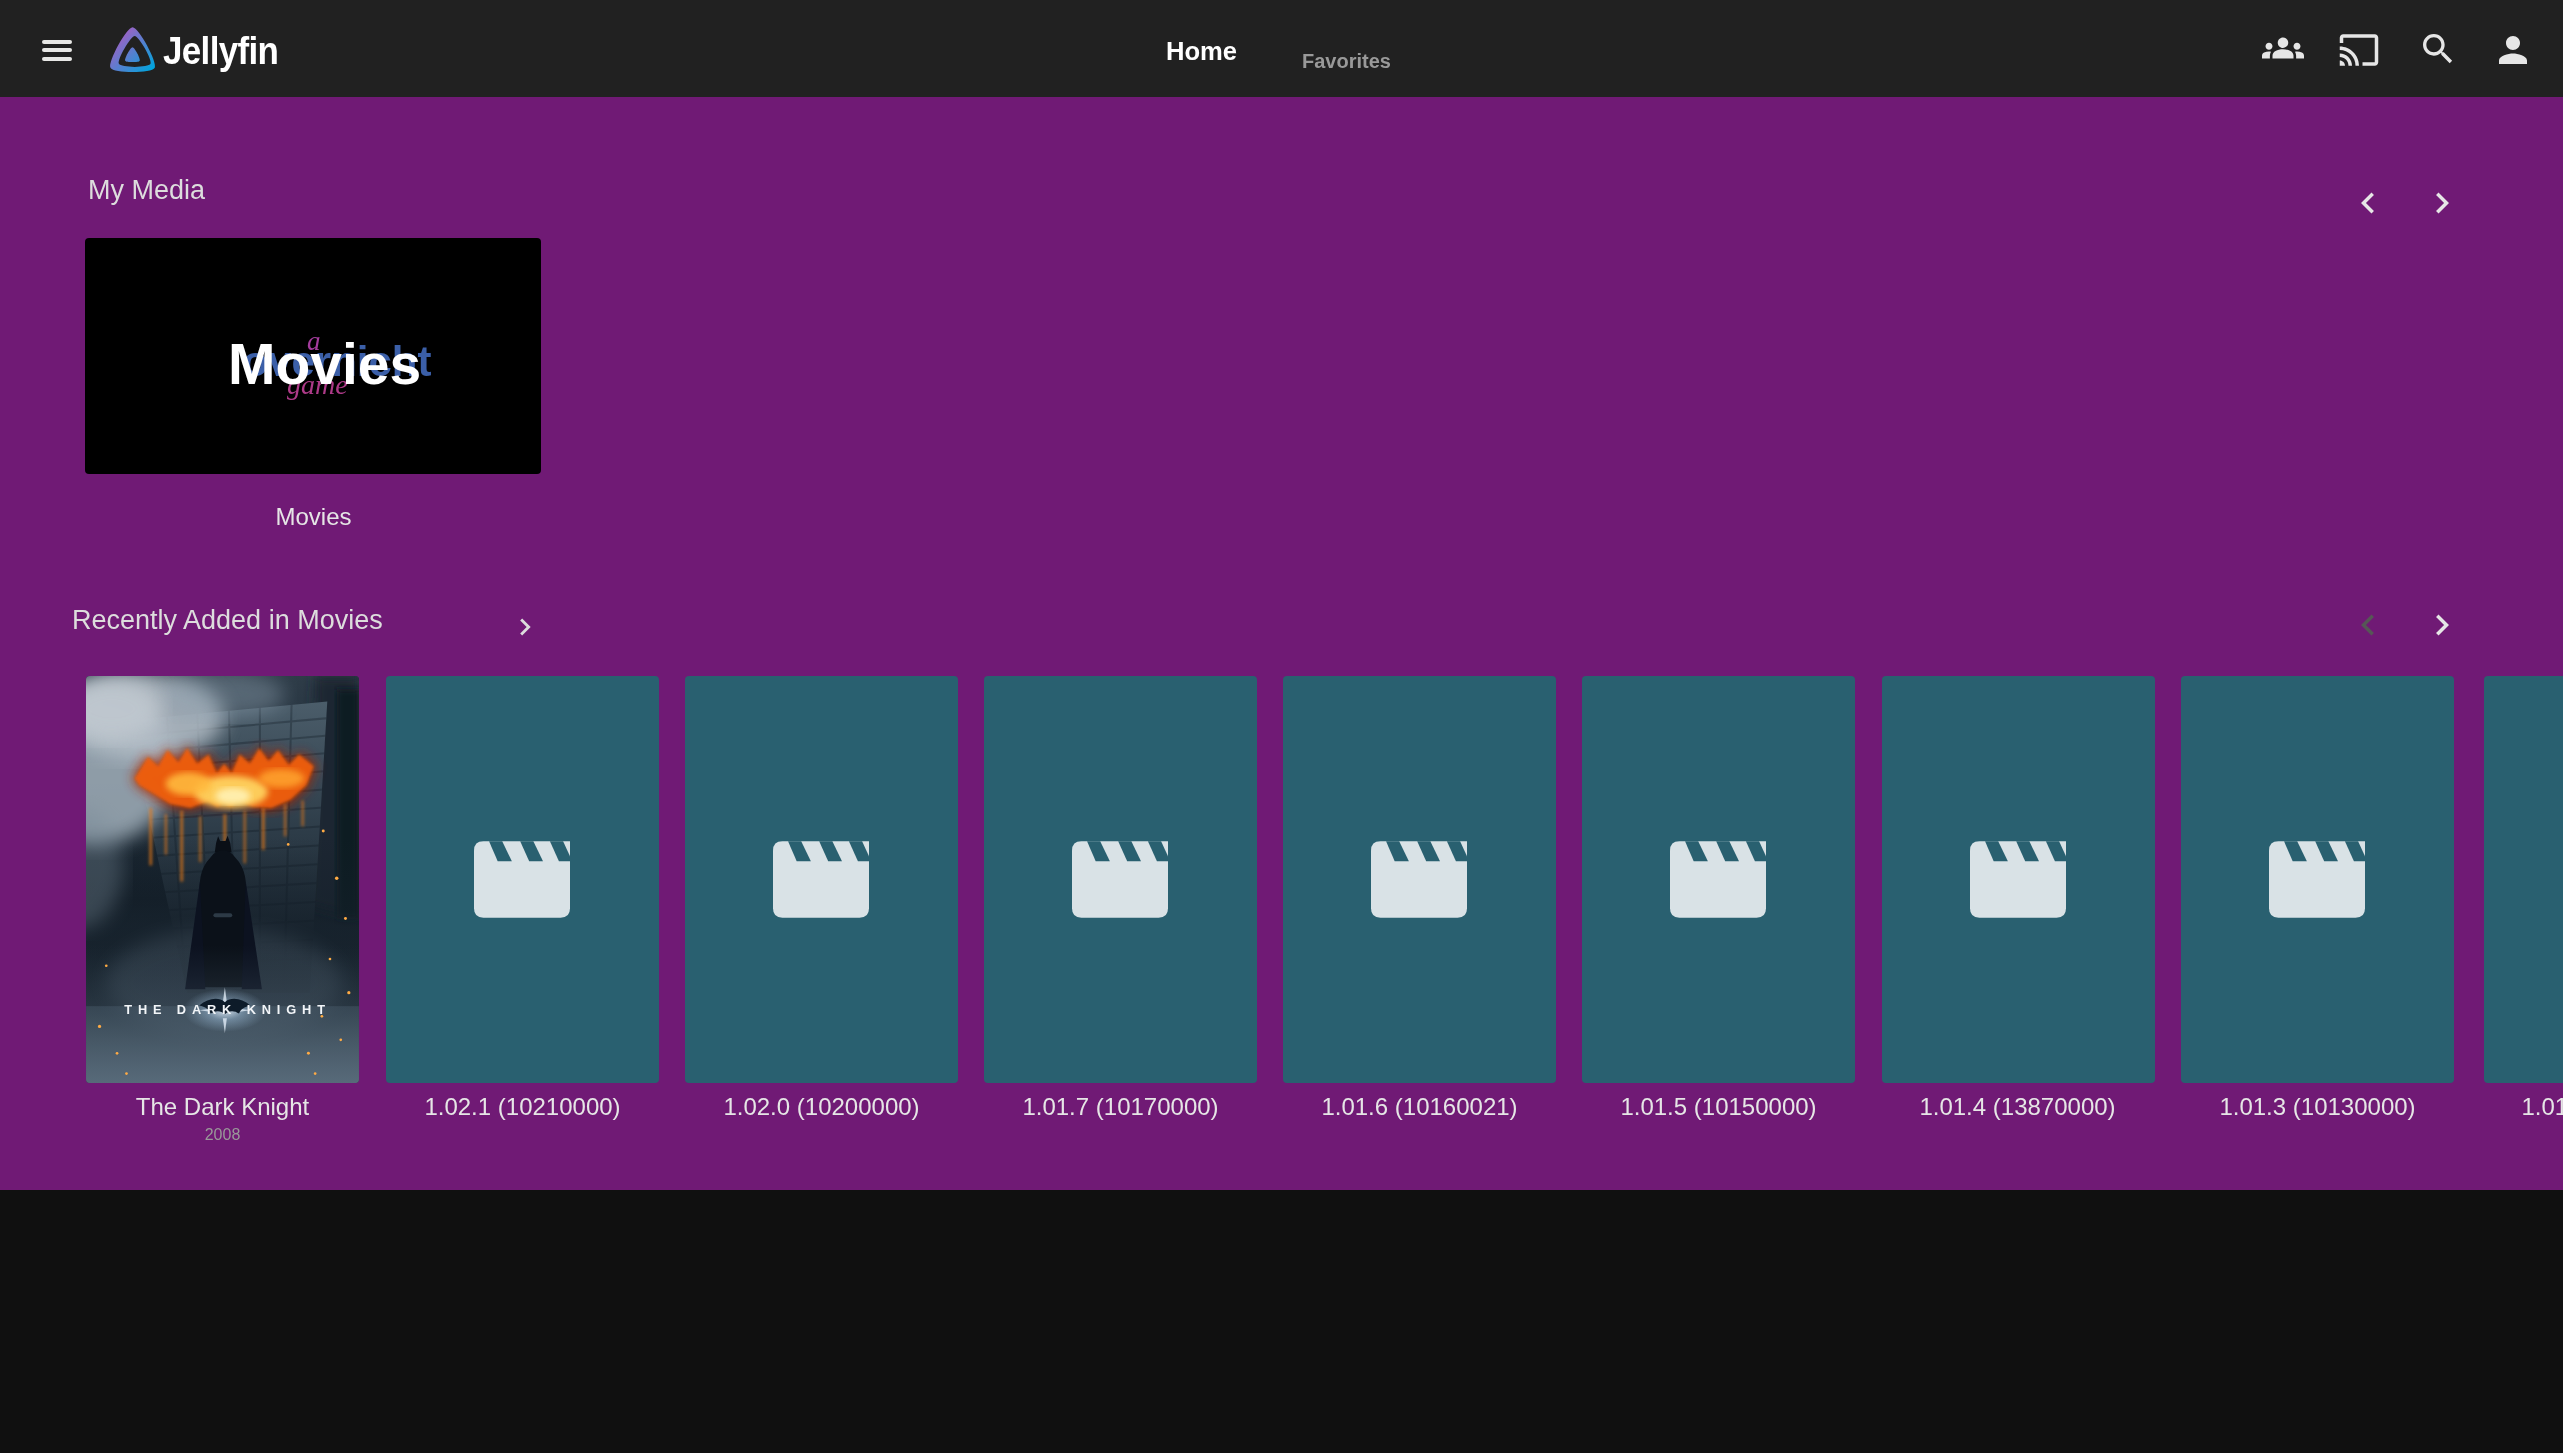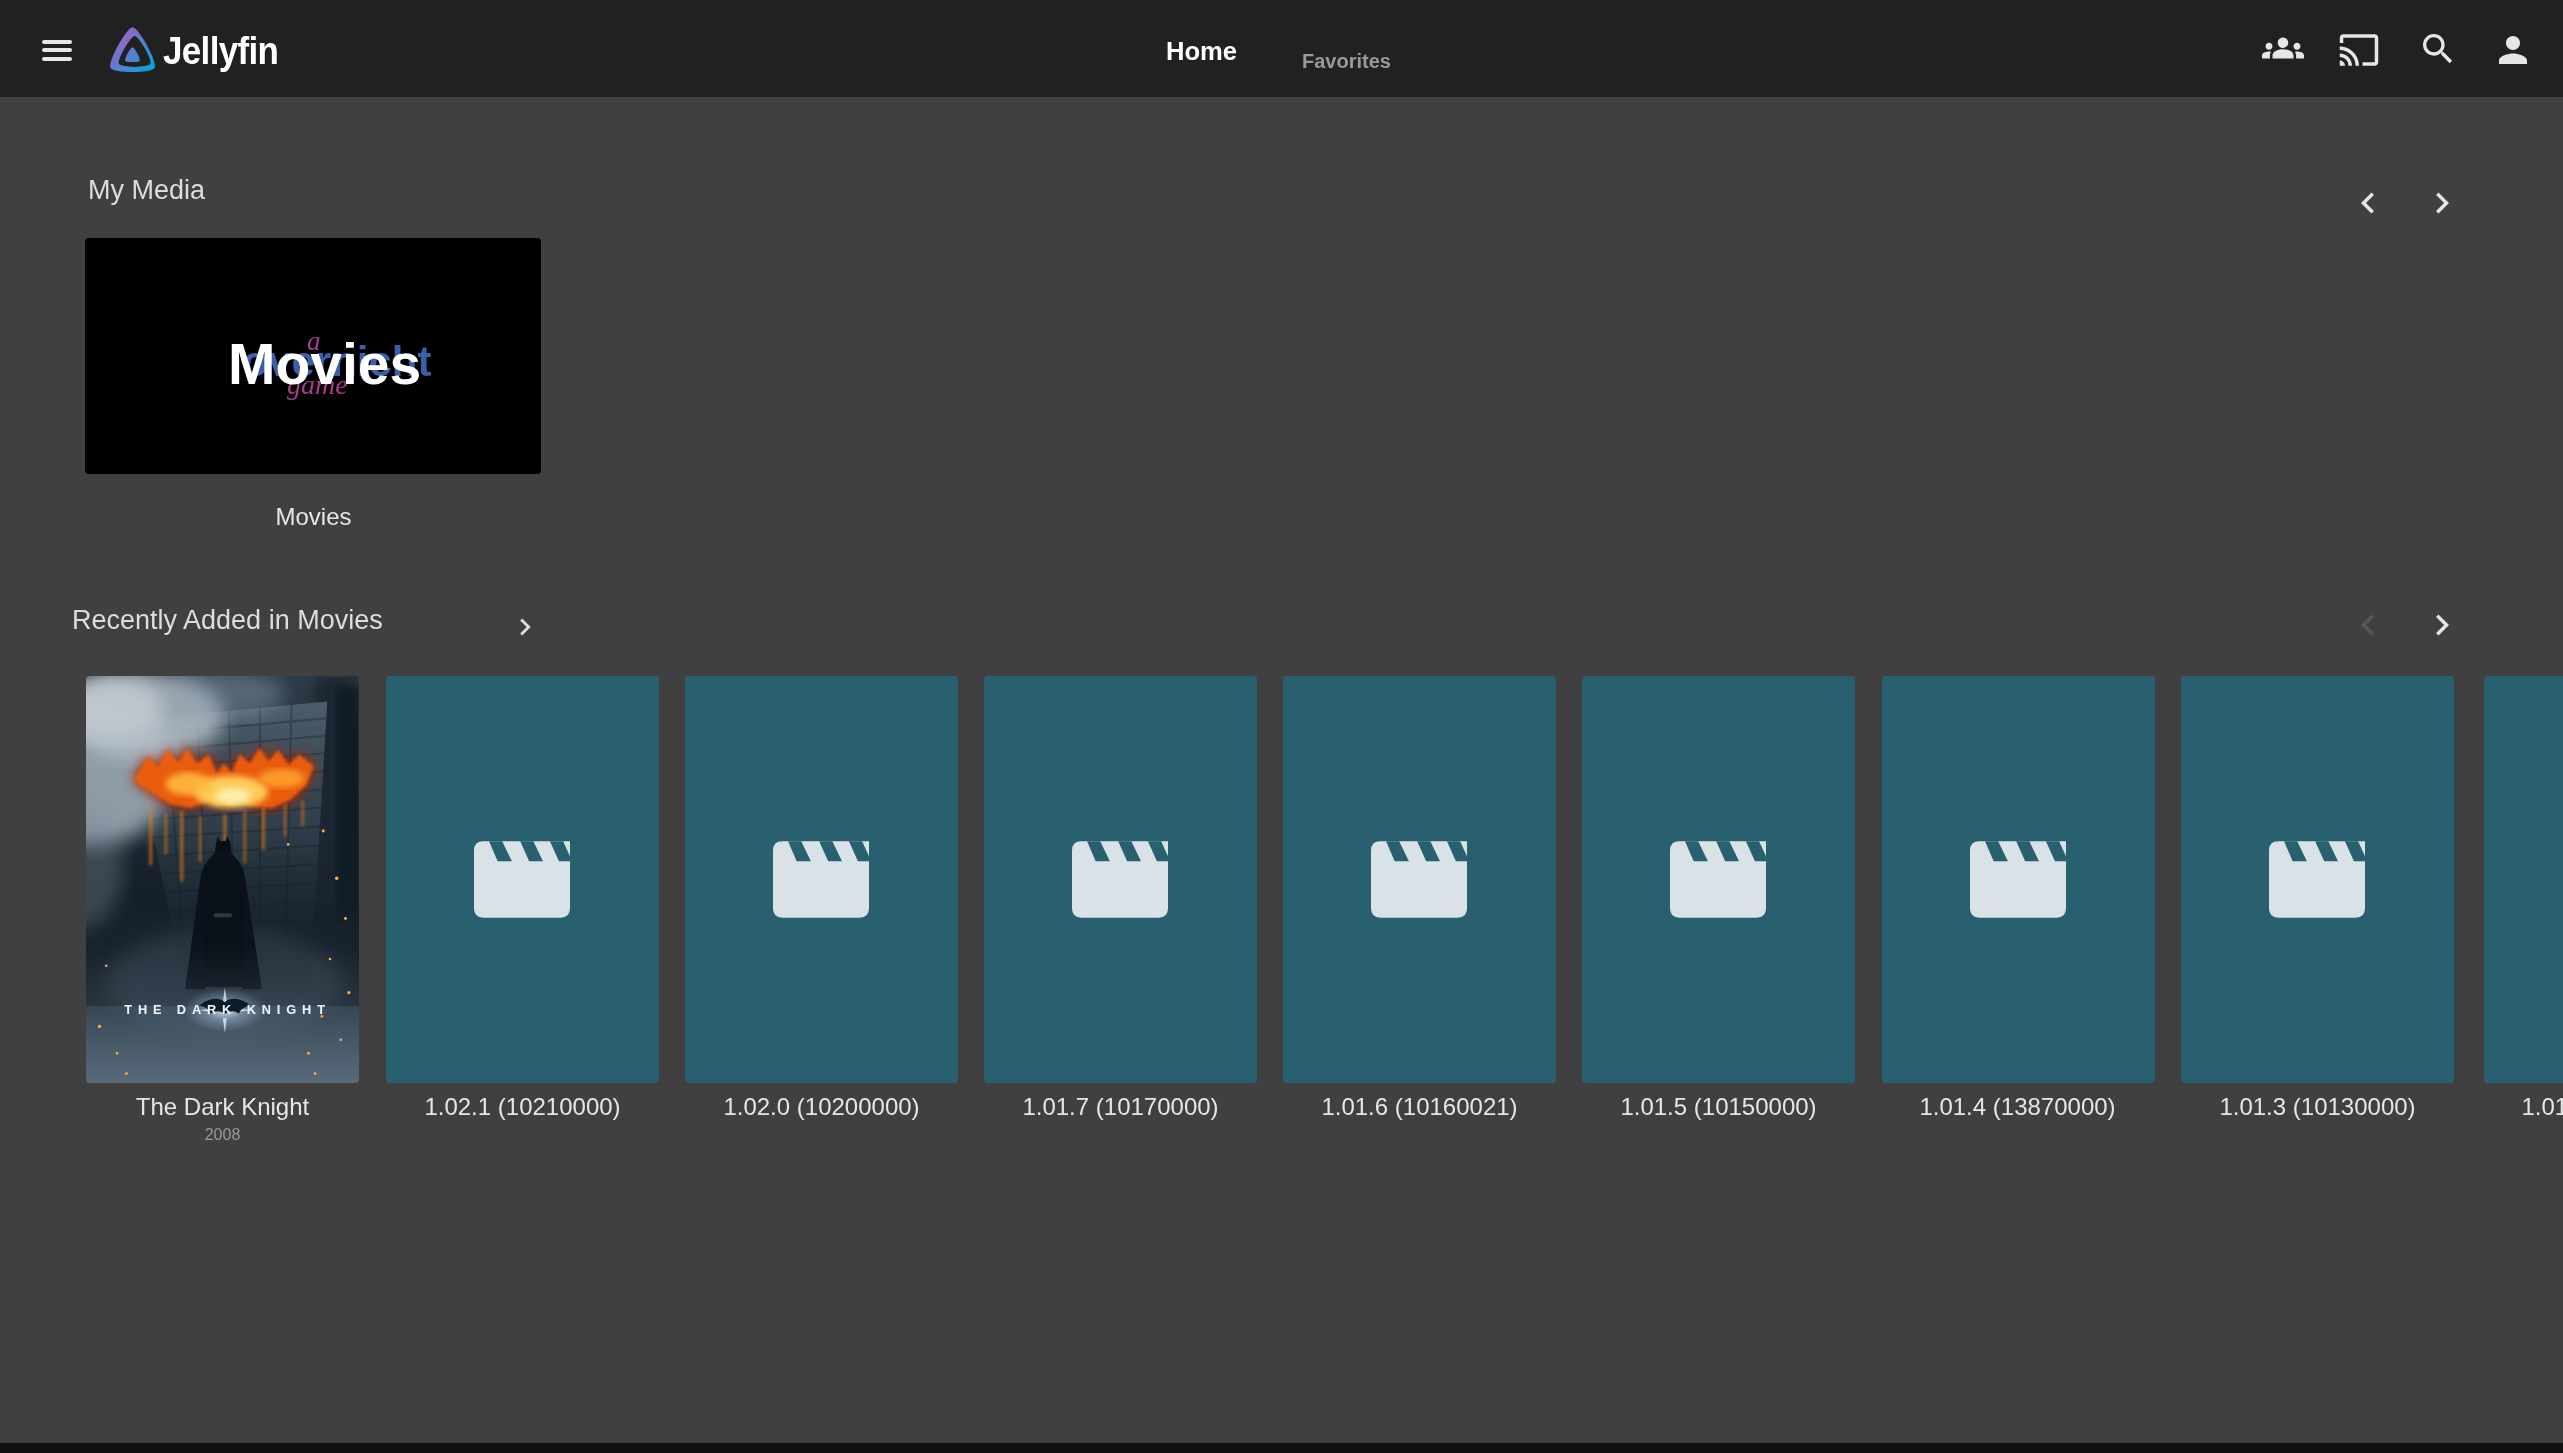--- a/index.html
+++ b/index.html
@@ -1,17 +1,17 @@
 <!DOCTYPE html>
 <html style="font-size:10.8px"><head>
 <meta charset="utf-8">
 <style>
 html,body{margin:0;padding:0;background:#101010;}
 body{width:2563px;height:1454px;overflow:hidden;font-family:"Liberation Sans",sans-serif;}
-#page{position:relative;width:2563px;height:1443px;background:#404040;overflow:hidden;}
+#page{position:relative;width:2563px;height:1190px;background:#701a75;overflow:hidden;}
 .abs{position:absolute;}
 #header{position:absolute;left:0;top:0;width:2563px;height:97px;background:#212121;}
 .bar{position:absolute;left:42px;width:30px;height:4.4px;border-radius:2px;background:#e8e8e6;}
 #navhome{position:absolute;left:1166px;top:39px;font-size:25.6px;font-weight:bold;color:#fff;line-height:1;}
 #navfav{position:absolute;left:1302px;top:39px;font-size:20px;font-weight:bold;color:#999;line-height:1;margin-top:12px;}
 #wordmark{position:absolute;left:163px;top:32px;font-size:38px;font-weight:bold;color:#fff;line-height:1;transform:scaleX(0.92);transform-origin:0 0;letter-spacing:-0.7px;}
 .h2{position:absolute;font-size:27px;color:#ddd;line-height:1;text-align:right;}
 .cap{position:absolute;font-size:24px;color:#e6e6e6;line-height:1;text-align:center;width:303px;white-space:nowrap;}
 .cap2{position:absolute;font-size:16px;color:#999;line-height:1;text-align:center;width:303px;}
 .tcard{position:absolute;top:676px;width:273px;height:407px;background:#296070;border-radius:4px;}

